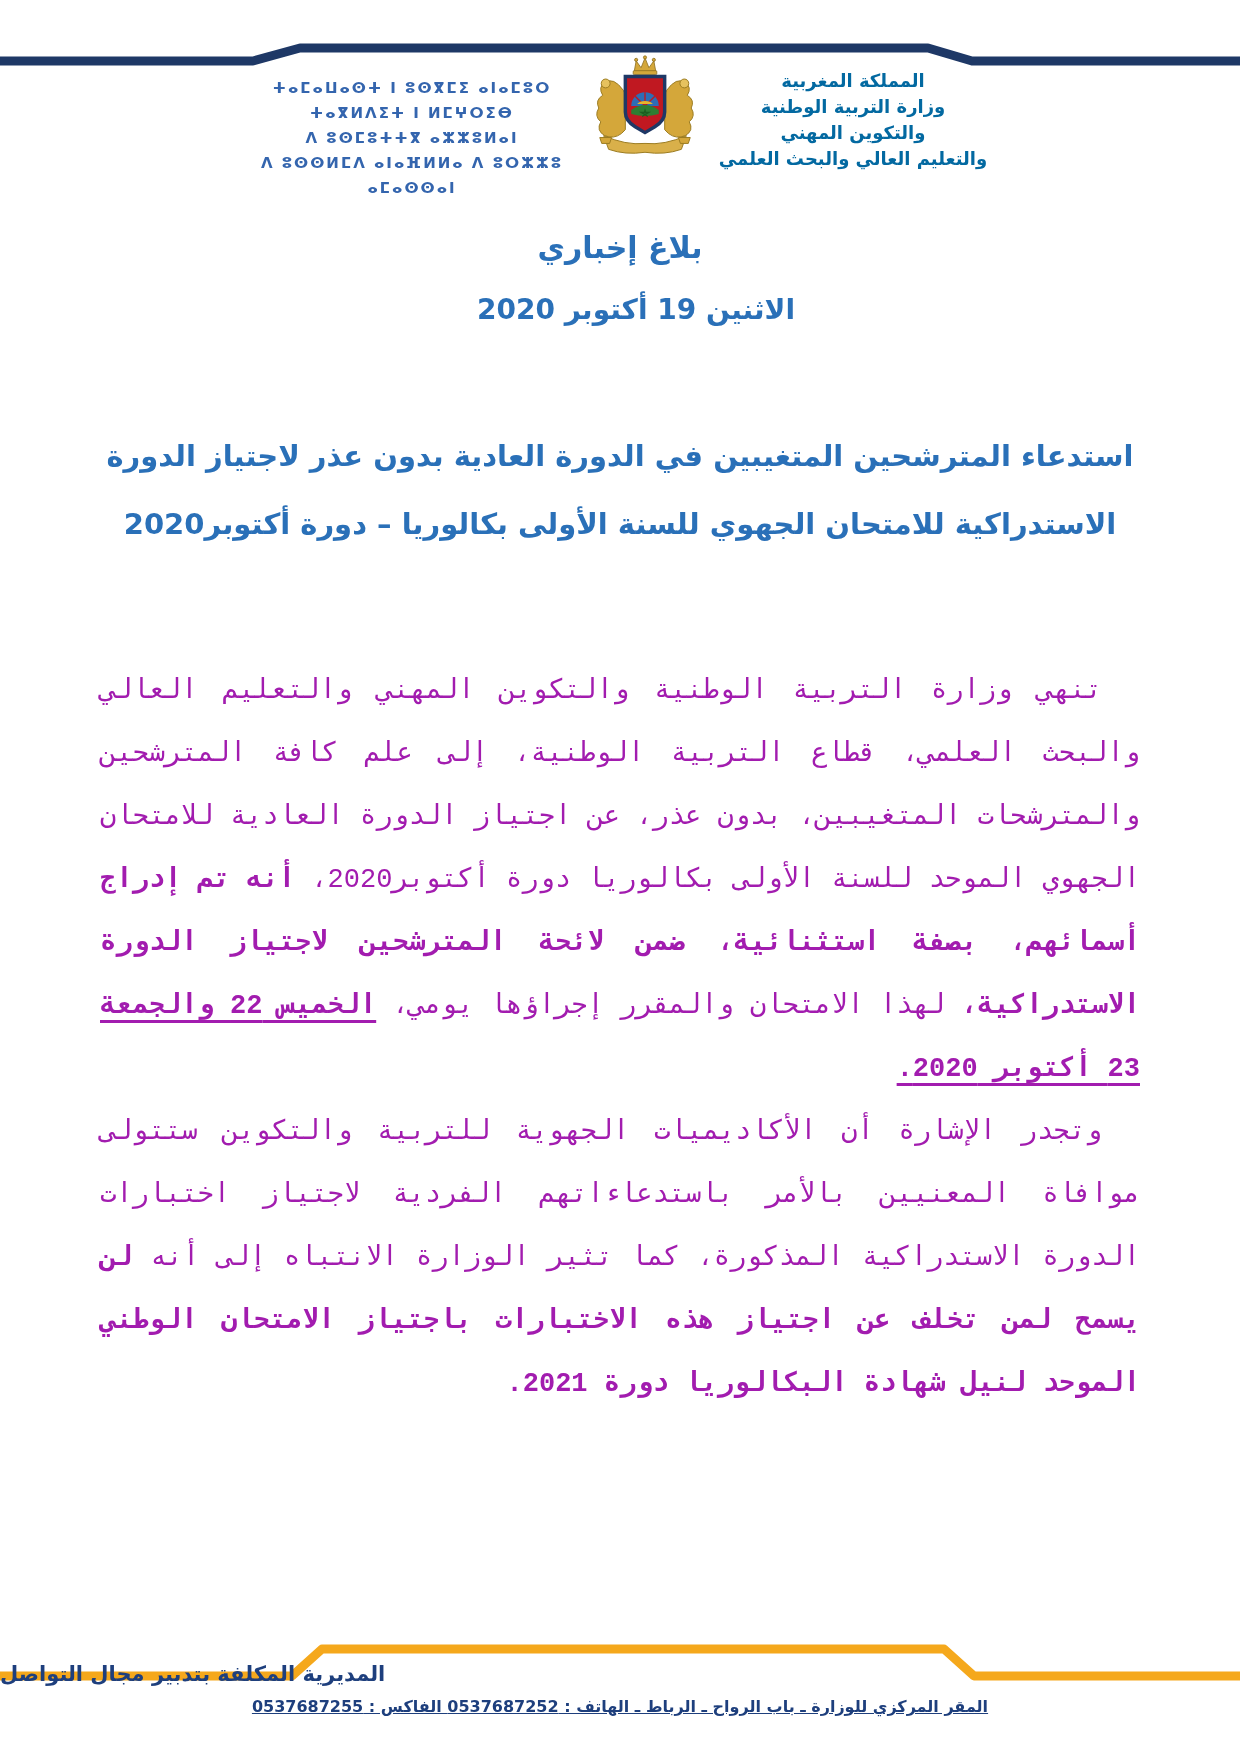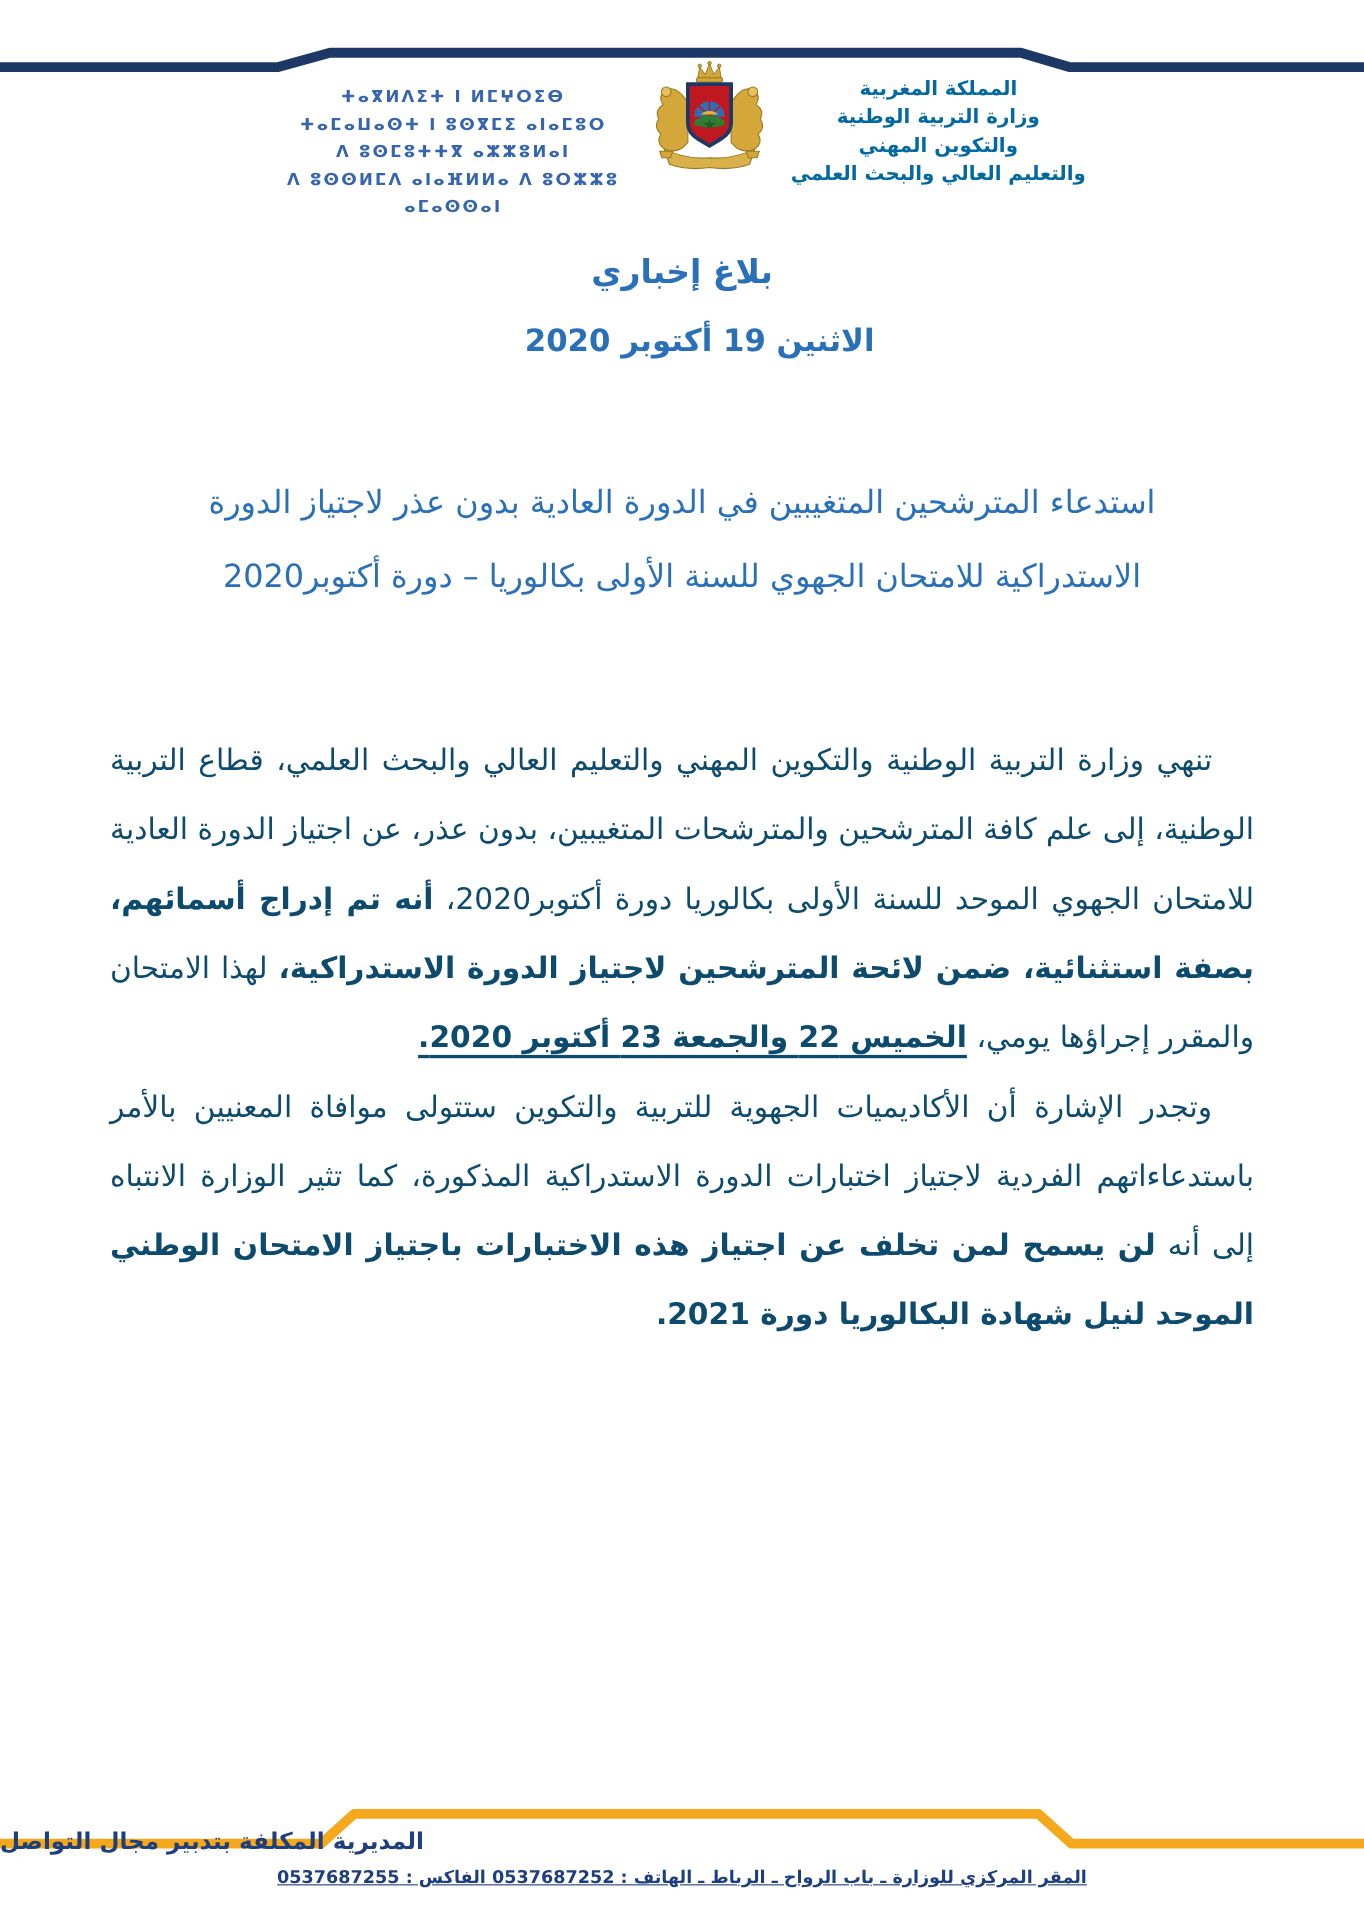--- a/index.html
+++ b/index.html
@@ -34,27 +34,27 @@
     color:#2a70b8;font-weight:bold;font-size:30px;
   }
   .doc-date{
     position:absolute;left:16px;top:293px;width:1240px;
     direction:rtl;text-align:center;
     color:#2a70b8;font-weight:bold;font-size:28px;
   }
   .subject{
     position:absolute;left:95px;top:422px;width:1050px;
     direction:rtl;text-align:center;
-    color:#2a70b8;font-weight:normal;font-size:29px;line-height:68px;
+    color:#2a70b8;font-weight:bold;font-size:29px;line-height:68px;
   }
   
   .body-text{
     position:absolute;left:100px;top:660px;width:1040px;
     direction:rtl;text-align:justify;
-    color:#0c4a6e;font-size:27px;line-height:63px;
+    color:#a21caf;font-size:27px;line-height:63px;font-family:Liberation Mono, monospace;
   }
   .body-text p{margin:0;text-indent:38px;}
   .b{font-weight:bold;}
   .bu{font-weight:bold;text-decoration:underline;text-decoration-thickness:3px;text-underline-offset:7px;}
   
   .footer-dept{
     position:absolute;left:0;top:1662px;width:1240px;
     direction:rtl;text-align:left;
     color:#1e3f7d;font-weight:bold;font-size:21px;
   }
@@ -67,22 +67,22 @@
 </head>
 <body>
 
 <div class="page">
 
   <svg class="band band-top" viewBox="0 0 1240 80" preserveAspectRatio="none">
     <polyline points="0,61 253,61 300,48 928,48 972,61 1240,61" fill="none" stroke="#1e3866" stroke-width="9" stroke-linejoin="round" stroke-linecap="butt"></polyline>
   </svg>
 
   <div class="tifinagh">
+    <div>ⵜⴰⵎⴰⵡⴰⵙⵜ ⵏ ⵓⵙⴳⵎⵉ ⴰⵏⴰⵎⵓⵔ</div>
     <div>ⵜⴰⴳⵍⴷⵉⵜ ⵏ ⵍⵎⵖⵔⵉⴱ</div>
-    <div>ⵜⴰⵎⴰⵡⴰⵙⵜ ⵏ ⵓⵙⴳⵎⵉ ⴰⵏⴰⵎⵓⵔ</div>
     <div>ⴷ ⵓⵙⵎⵓⵜⵜⴳ ⴰⵣⵣⵓⵍⴰⵏ</div>
     <div>ⴷ ⵓⵙⵙⵍⵎⴷ ⴰⵏⴰⴼⵍⵍⴰ ⴷ ⵓⵔⵣⵣⵓ ⴰⵎⴰⵙⵙⴰⵏ</div>
   </div>
 
   <svg class="crest" viewBox="0 0 120 112">
 
     <path d="M18 82 Q40 92 60 90 Q80 92 102 82 L97 96 Q80 102 60 99 Q40 102 23 96 Z" fill="#d9b04a" stroke="#9a7a20" stroke-width="1"></path>
 
     <g fill="#d4a73a" stroke="#9a7a20" stroke-width="1">
       <path d="M38 36 Q28 22 19 28 Q12 33 17 41 Q9 46 13 54 Q8 62 15 68 Q10 77 19 82 Q28 86 36 80 L40 76 L40 40 Z"></path>

